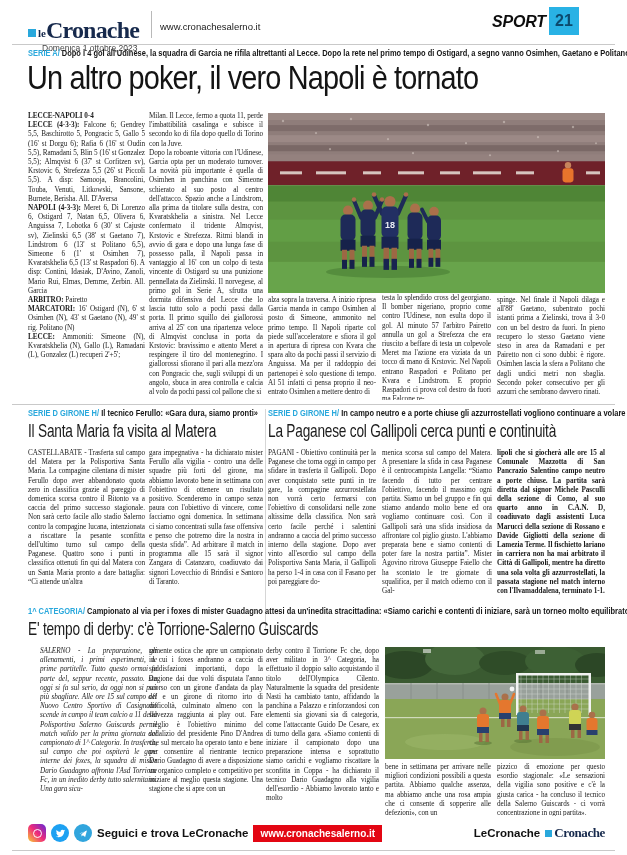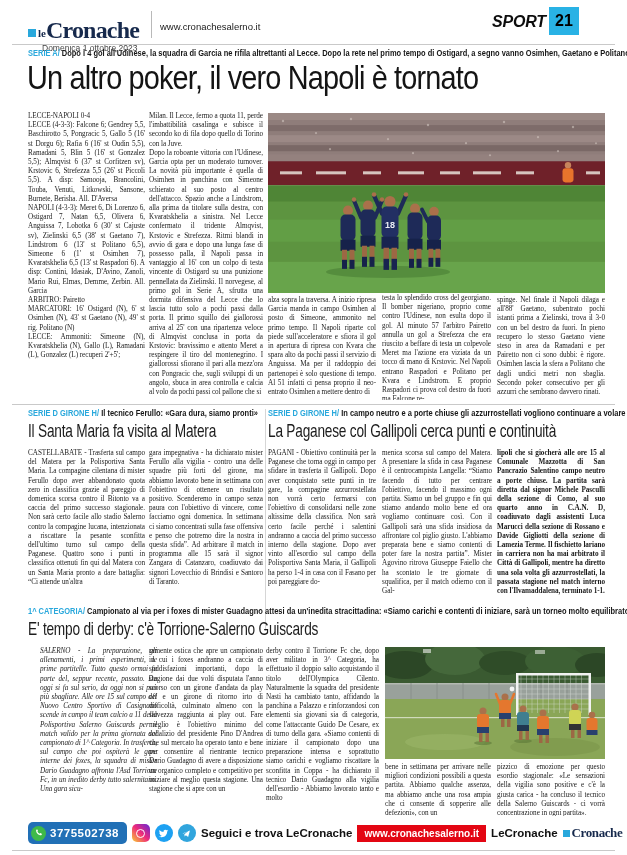--- a/index.html
+++ b/index.html
@@ -12,40 +12,40 @@
   .logo-sq{width:8px;height:8px;background:#29a8dc;margin:0 2px 4px 0;}
   .logo-le{font:700 11px "Liberation Serif",serif;color:#16294c;margin-bottom:2px;margin-top:20px;}
   .logo-main{font:700 24px/22px "Liberation Serif",serif;color:#16294c;letter-spacing:-0.8px;}
   .logo-date{font:8.5px "Liberation Sans",sans-serif;color:#444;margin:2px 0 0 14px;}
   .head-vline{position:absolute;left:151px;top:11px;width:1px;height:27px;background:#b9b9b9;}
   .site{position:absolute;left:160px;top:21px;font:9.5px "Liberation Sans",sans-serif;color:#222;}
   .sport{position:absolute;left:492px;top:13px;font:italic 800 16px "Liberation Sans",sans-serif;
          color:#0d0d0d;letter-spacing:-0.2px;}
   .pagebox{position:absolute;left:549px;top:7px;width:30px;height:28px;background:#29b2e5;
            display:flex;align-items:center;justify-content:center;}
-  .pagebox span{font:700 16px "Liberation Sans",sans-serif;color:#000000;}
+  .pagebox span{font:700 16px "Liberation Sans",sans-serif;color:#0c4a6e;}
 
   .hrule{position:absolute;left:12px;width:603px;height:1px;background:#c9c9c9;}
   .vrule{position:absolute;width:1px;background:#d6d6d6;}
 
   
   .kicker{position:absolute;font:600 8.5px "Liberation Sans",sans-serif;color:#161616;
           white-space:nowrap;}
   .kicker .klabel{color:#29a8dc;font-weight:700;}
   .squeeze{transform:scaleX(0.88);transform-origin:0 50%;display:inline-block;white-space:nowrap;}
   .headline-main{position:absolute;left:27px;top:58px;font:400 34px/38px "Liberation Sans",sans-serif;
           color:#141414;letter-spacing:-1px;white-space:nowrap;transform:scaleX(0.85);transform-origin:0 0;}
   .headline-sec{position:absolute;font:400 19px/22px "Liberation Sans",sans-serif;color:#1c1c1c;
           letter-spacing:-0.3px;white-space:nowrap;transform:scaleX(0.72);transform-origin:0 0;}
 
   
   .col{position:absolute;font:7.2px/9.2px "Liberation Serif",serif;color:#1b1b1b;
        text-align:justify;overflow:hidden;letter-spacing:-0.05px;}
   .col p{margin:0;}
-  .b{font-weight:400;}
+  .b{font-weight:700;}
 
   
   .photo{position:absolute;overflow:hidden;}
   .photo svg{display:block;width:100%;height:100%;}
 
   
   .footer{position:absolute;left:28px;top:820px;width:577px;height:26px;
           display:flex;align-items:center;gap:5px;}
   .phone-badge{display:flex;align-items:center;gap:4px;background:#2170b6;border-radius:5px;
           padding:2px 8px 2px 3px;height:18px;}
@@ -351,28 +351,20 @@
   </div>
 
   <div class="col" style="left:385px;top:763px;width:106px;height:53px;">
     <p>bene in settimana per arrivare nelle migliori condizioni possibili a questa partita. Abbiamo qualche assenza, ma abbiamo anche una rosa ampia che ci consente di sopperire alle defezioni», con un</p>
   </div>
   <div class="col" style="left:497px;top:763px;width:108px;height:53px;">
     <p>pizzico di emozione per questo esordio stagionale: «Le sensazioni della vigilia sono positive e c'è la giusta carica - ha concluso il tecnico della Salerno Guiscards - ci vorrà concentrazione in ogni partita».</p>
   </div>
 
   <div class="footer">
-    <div class="phone-badge">
-      <span class="wa-circle">
-        <svg width="10" height="10" viewBox="0 0 16 16">
-            <path fill="#fff" d="M4.5 2.5c-.6 0-1.2.6-1.2 1.2 0 4.4 3.6 8 8 8 .6 0 1.2-.6 1.2-1.2V9l-2.6-.9-1 1A7.3 7.3 0 0 1 5.4 5.6l1-1-.9-2.1z"></path>
-          </svg>
-      </span>
-      <span class="phone-num">3775502738</span>
-    </div>
     <span class="sicon ig">
         <span class="ig-lens"></span>
       </span>
     <span class="sicon tw">
       <svg width="11" height="11" viewBox="0 0 16 16">
           <path fill="#fff" d="M15 3.8c-.5.2-1 .4-1.6.4.6-.3 1-.9 1.2-1.5-.5.3-1.1.5-1.8.7A2.8 2.8 0 0 0 8 5.9C5.7 5.8 3.6 4.7 2.2 3a2.8 2.8 0 0 0 .9 3.7c-.5 0-.9-.1-1.3-.3 0 1.3 1 2.5 2.2 2.7-.4.1-.8.1-1.2.1.3 1.1 1.3 1.9 2.6 1.9A5.6 5.6 0 0 1 1 12.3 7.9 7.9 0 0 0 5.4 13.5c5.1 0 7.9-4.2 7.9-7.9v-.4c.6-.4 1.1-.9 1.7-1.4z"></path>
         </svg>
     </span>
     <span class="sicon tg">
       <svg width="11" height="11" viewBox="0 0 16 16">

